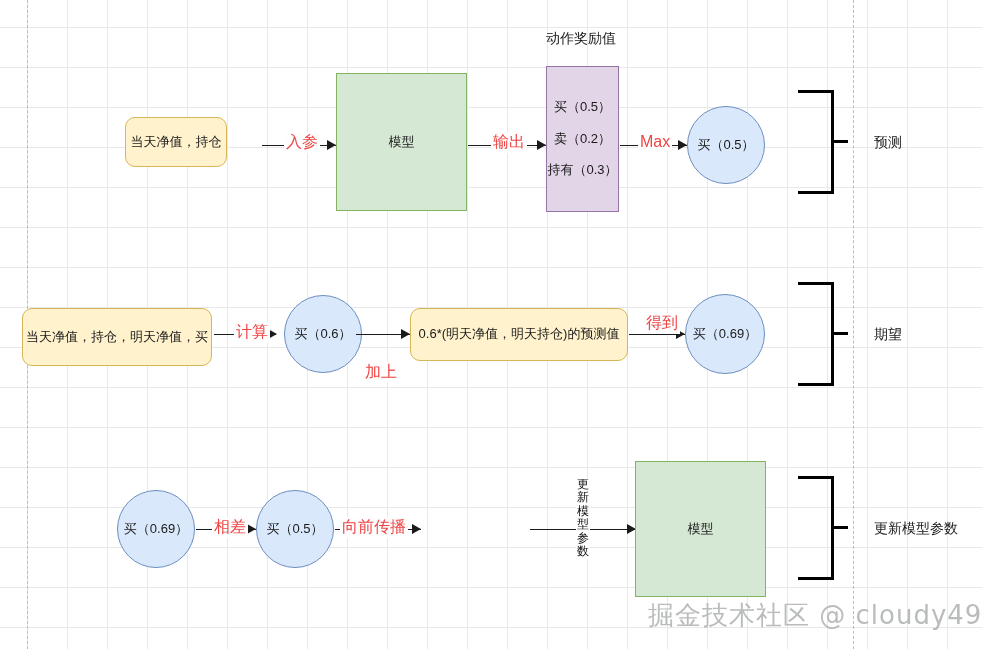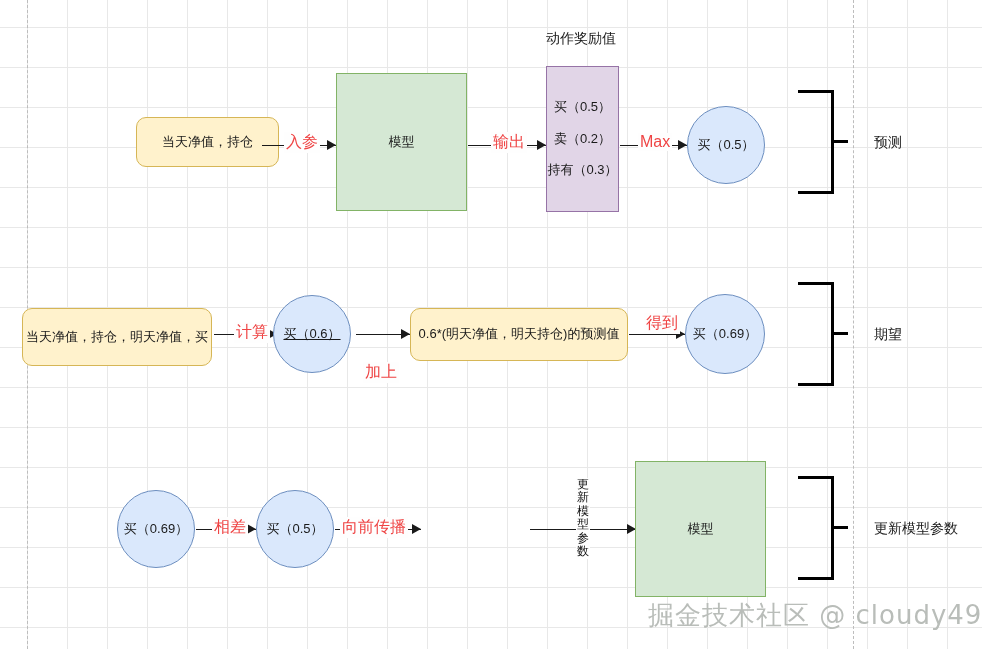--- a/index.html
+++ b/index.html
@@ -98,21 +98,21 @@
 </head>
 <body>
 
 <div id="canvas">
 
   <div class="dashline" style="left:27px;"></div>
   <div class="dashline" style="left:853px;"></div>
 
   <div class="freelabel" style="left:546px;top:30px;">动作奖励值</div>
 
-  <div class="node rrect fill-yellow" style="left:136px;top:117px;width:143px;height:50px;">当天净值，持仓</div>
+  <div class="node rrect fill-yellow" style="left:125px;top:117px;width:102px;height:50px;">当天净值，持仓</div>
 
   <div class="edge" style="left:262px;top:145px;width:74px;"></div>
   <div class="arrowhead" style="left:327px;top:140px;"></div>
   <div class="edgelabel" style="left:284px;top:132px;">入参</div>
 
   <div class="node rect fill-green" style="left:336px;top:73px;width:131px;height:138px;">模型</div>
 
   <div class="edge" style="left:468px;top:145px;width:78px;"></div>
   <div class="arrowhead" style="left:537px;top:140px;"></div>
   <div class="edgelabel" style="left:491px;top:132px;">输出</div>
@@ -136,21 +136,21 @@
     <div class="bar" style="left:33px;top:50px;width:17px;height:2.6px;"></div>
   </div>
   <div class="freelabel" style="left:874px;top:134px;">预测</div>
 
   <div class="node rrect fill-yellow" style="left:22px;top:308px;width:190px;height:58px;">当天净值，持仓，明天净值，买</div>
 
   <div class="edge" style="left:214px;top:334px;width:62px;"></div>
   <div class="arrowhead" style="left:268px;top:329px;"></div>
   <div class="edgelabel" style="left:234px;top:322px;">计算</div>
 
-  <div class="node circle fill-blue" style="left:273px;top:295px;width:78px;height:78px;text-decoration:underline;">买（0.6）</div>
+  <div class="node circle fill-blue" style="left:284px;top:295px;width:78px;height:78px;">买（0.6）</div>
 
   <div class="edge" style="left:356px;top:334px;width:55px;"></div>
   <div class="arrowhead" style="left:401px;top:329px;"></div>
   <div class="edgelabel" style="left:363px;top:322px;margin-top:40px;">加上</div>
 
   <div class="node rrect fill-yellow" style="left:410px;top:308px;width:218px;height:53px;">0.6*(明天净值，明天持仓)的预测值</div>
 
   <div class="edge" style="left:629px;top:334px;width:56px;"></div>
   <div class="arrowhead" style="left:676px;top:329px;"></div>
   <div class="edgelabel" style="left:644px;top:313px;">得到</div>

